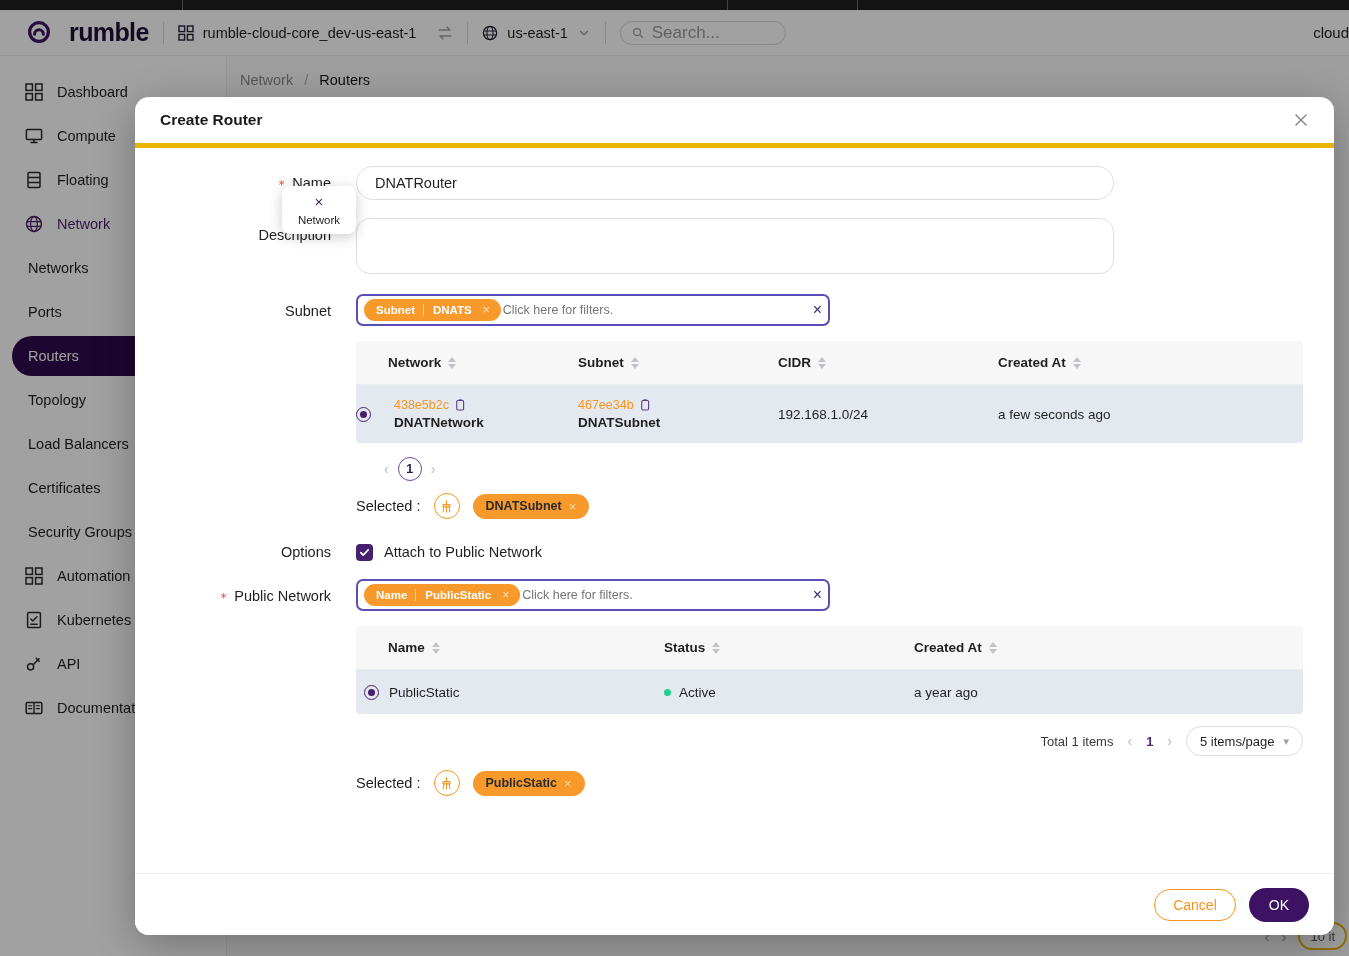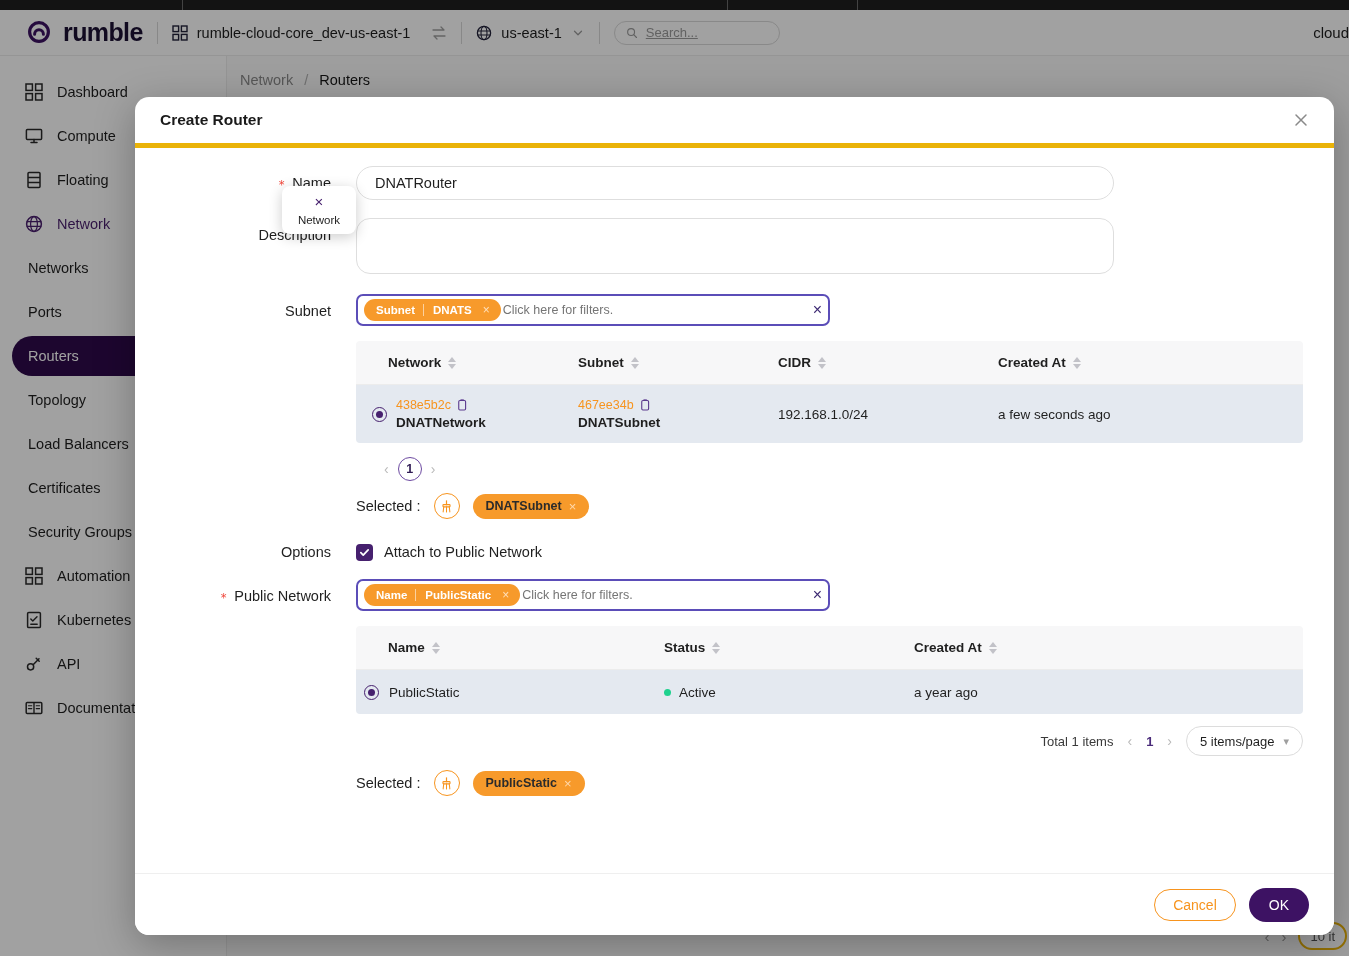--- a/index.html
+++ b/index.html
@@ -23,36 +23,36 @@
     position: absolute; top: 10px; left: 0; width: 1349px; height: 946px;
     background: #ffffff;
   }
 
   .topbar {
     position: absolute; top: 0; left: 0; width: 1349px; height: 46px;
     background: #ffffff;
     display: flex; align-items: center;
     border-bottom: 1px solid #ececec;
   }
-  .logo-wrap { display: flex; align-items: center; gap: 9px; margin-left: 24px; }
+  .logo-wrap { display: flex; align-items: center; gap: 15px; margin-left: 24px; }
   .logo-mark { width: 30px; height: 30px; display: block; }
   .logo-text { font-size: 25px; font-weight: 700; color: #1b1033; letter-spacing: -0.6px; }
 
   .tb-divider { width: 1px; height: 22px; background: #d8d8d8; margin: 0 14px; }
 
   .tb-item { display: flex; align-items: center; gap: 9px; font-size: 14.5px; color: #1f1f1f; }
   .tb-icon { width: 16px; height: 16px; display: block; color: #22223a; }
   .tb-caret { width: 14px; height: 14px; color: #9a9a9a; display: block; }
   .tb-swap { width: 16px; height: 16px; color: #a0a0a0; display: block; margin-left: 12px;}
 
   .search-box {
     display: flex; align-items: center; gap: 8px;
     width: 166px; height: 24px;
     border: 1px solid #d9d9d9; border-radius: 14px;
-    padding: 0 11px; color: #9b9b9b; font-size: 13px; text-decoration: underline;
+    padding: 0 11px; color: #9b9b9b; font-size: 17px;
   }
   .search-box svg { width: 12px; height: 12px; display: block; }
   .cloud-right {
     position: absolute; right: 0px; top: 14px;
     font-size: 15px; color: #1f1f1f;
   }
 
   
   .sidebar {
     position: absolute; top: 46px; left: 0; width: 227px; height: 900px;
@@ -527,21 +527,21 @@
             <div class="th" style="flex:1 1 auto;">
               <span>Created At</span>
               <span class="sorter">
                   <i class="up"></i>
                   <i class="dn"></i>
                 </span>
             </div>
           </div>
 
           <div class="tbl-row">
-            <div style="width:222px; padding-left:16px; display:flex; align-items:center; gap:9px;">
+            <div style="width:222px; padding-left:0; display:flex; align-items:center; gap:23px;">
               <span class="radio"></span>
               <span>
                 <span class="idline">
                   <span class="idtext">438e5b2c</span>
                   <svg class="copy-ico" viewBox="0 0 14 14">
                     <rect x="3.2" y="1.2" width="8" height="11" rx="1.4" fill="none" stroke="currentColor" stroke-width="1.3"></rect>
                     <path d="M5.4 1.2V0.4h3.6v0.8" fill="none" stroke="currentColor" stroke-width="1.1"></path>
                   </svg>
                 </span>
                 <div class="namebold">DNATNetwork</div>

